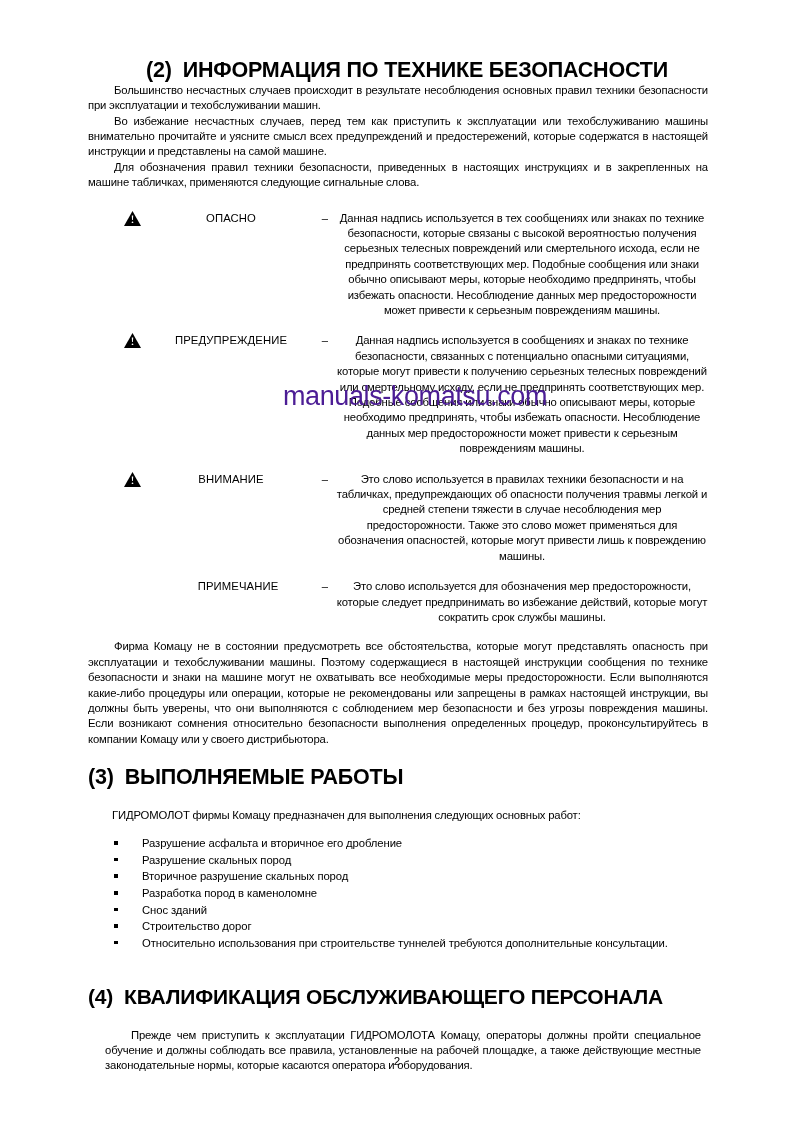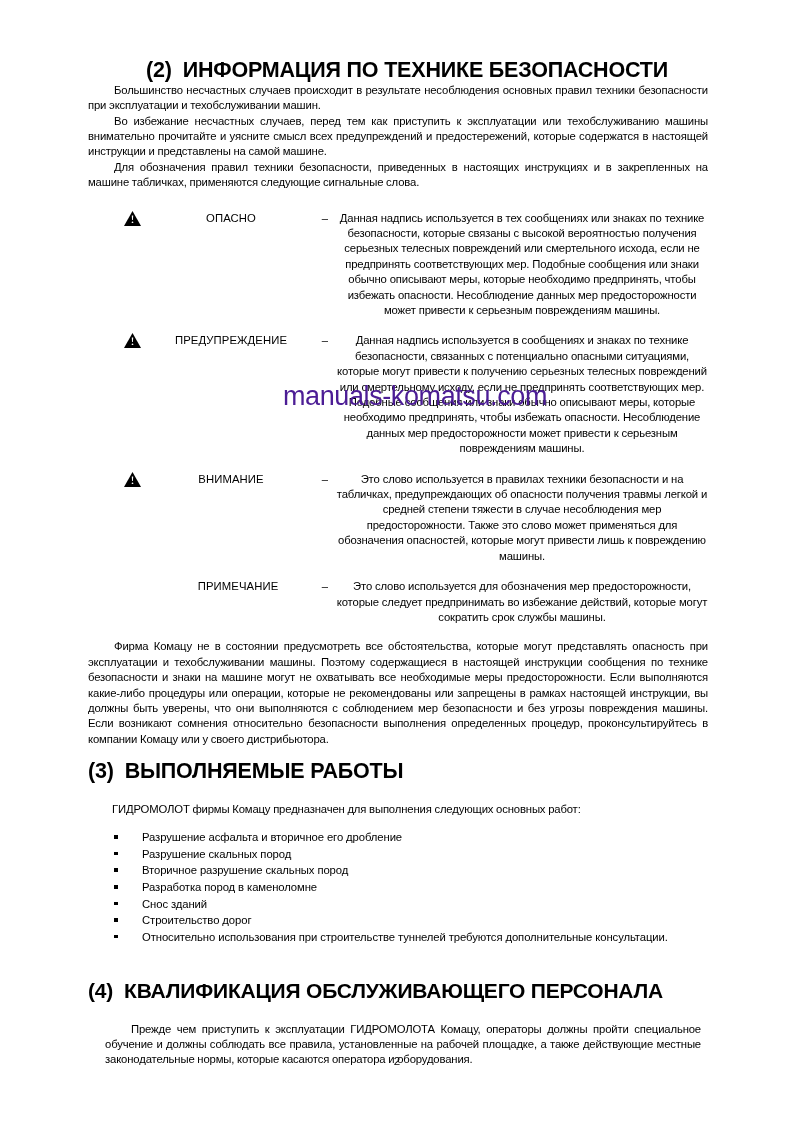--- a/index.html
+++ b/index.html
@@ -42,21 +42,21 @@
     letter-spacing: -0.2px;
     line-height: 1.15;
     margin: 0;
     white-space: nowrap;
   }
   .h-sec .num {
     display: inline-block;
     margin-right: 11px;
   }
   .h-block-1 { margin-left: 58px; }
-  .h-block-3 { margin-left: 0px; margin-top: 12px; margin-bottom: 18px; }
+  .h-block-3 { margin-left: 0px; margin-top: 18px; margin-bottom: 18px; }
   .h-block-4 { margin-left: 0px; margin-top: 34px; margin-bottom: 18px; font-size: 21px;}
 
   
   p.body {
     font-size: 11.3px;
     line-height: 15.4px;
     text-align: justify;
     margin: 0 0 0 0;
     letter-spacing: -0.15px;
     word-spacing: -0.2px;

